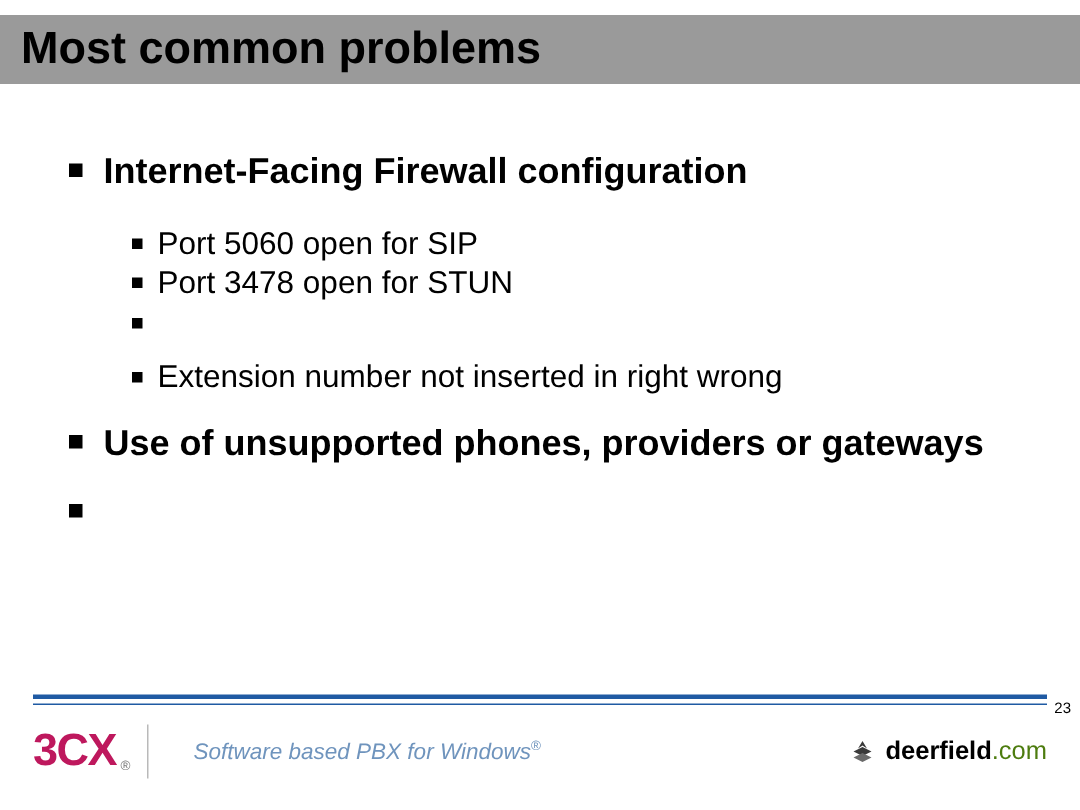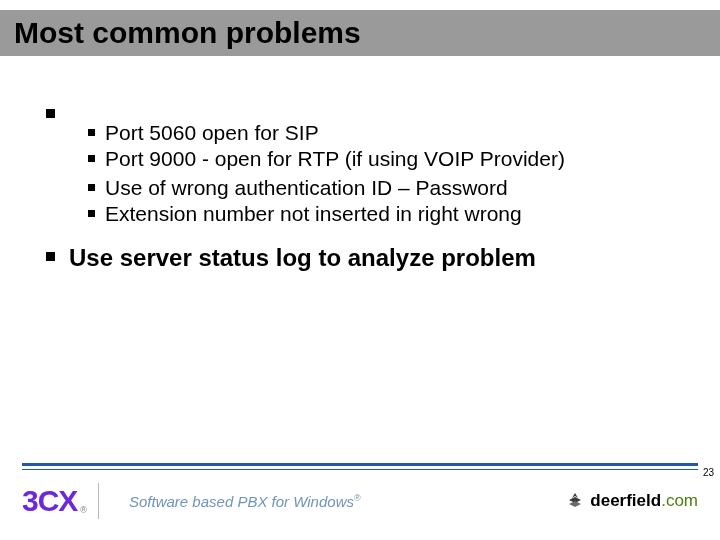--- a/index.html
+++ b/index.html
@@ -37,21 +37,21 @@
     margin-top: 9px; margin-right: 14px; flex: 0 0 auto;
   }
   .lvl1 .text {
     font-size: 24px;
     font-weight: bold;
     line-height: 1.25;
   }
 
   .sub {
     margin-left: 42px;
-    margin-top: 2px;
+    margin-top: 20px;
   }
   .lvl2 {
     display: flex;
     align-items: flex-start;
     margin-top: 0px;
   }
   .lvl2 .bullet {
     width: 7px; height: 7px; background: #000;
     margin-top: 9px; margin-right: 10px; flex: 0 0 auto;
   }
@@ -90,36 +90,36 @@
     gap: 12px;
   }
   .logo3cx {
     font-size: 30px;
     font-weight: 800;
     color: #1f5aa3;
     letter-spacing: -1px;
     display: inline-flex;
     align-items: flex-end;
   }
-  .logo3cx .three { color: #6d28d9; }
+  .logo3cx .three { color: #be185d; }
   .logo3cx .reg { font-size: 9px; font-weight: normal; color: #777; margin-left: 3px; margin-bottom: 3px; }
   .vdiv {
     width: 1px; height: 36px; background: #b9b9b9;
   }
   .tagline {
     font-size: 15px;
     font-style: italic;
     color: #6f94bd;
     margin-left: 18px;
   }
   .tagline .reg2 { font-size: 9px; vertical-align: super; font-style: normal; }
 
   .footer-right {
     display: flex;
-    align-items: center;
+    align-items: flex-end;
     gap: 6px;
   }
   .df-icon {
     width: 18px; height: 18px; position: relative;
   }
   .df-icon svg { display:block; }
   .df-text {
     display: inline-flex;
     align-items: baseline;
     font-size: 17px;
@@ -141,47 +141,50 @@
 <div class="slide">
 
   <div class="title-bar">
     <div class="heading">Most common problems</div>
   </div>
 
   <div class="content">
 
     <div class="lvl1">
       <div class="bullet"></div>
+      <div class="text">Internet-Facing Firewall configuration</div>
     </div>
     <div class="sub">
       <div class="lvl2">
         <div class="bullet"></div>
         <div class="text">Port 5060 open for SIP</div>
       </div>
       <div class="lvl2">
         <div class="bullet"></div>
-        <div class="text">Port 9000 - open for RTP (if using VOIP Provider)</div>
+        <div class="text">Port 3478 open for STUN</div>
+      </div>
+      <div class="lvl2">
+        <div class="bullet"></div>
       </div>
     </div>
 
     <div class="sub">
       <div class="lvl2">
         <div class="bullet"></div>
-        <div class="text">Use of wrong authentication ID – Password</div>
-      </div>
-      <div class="lvl2">
-        <div class="bullet"></div>
         <div class="text">Extension number not inserted in right wrong</div>
       </div>
     </div>
-
 
     <div class="lvl1">
       <div class="bullet"></div>
-      <div class="text">Use server status log to analyze problem</div>
+      <div class="text">Use of unsupported phones, providers or gateways</div>
+    </div>
+
+    <div class="lvl1">
+      <div class="bullet"></div>
     </div>
 
   </div>
 
   <div class="rule"></div>
   <div class="rule-thin"></div>
 
   <div class="pagenum">23</div>
 
   <div class="footer">

